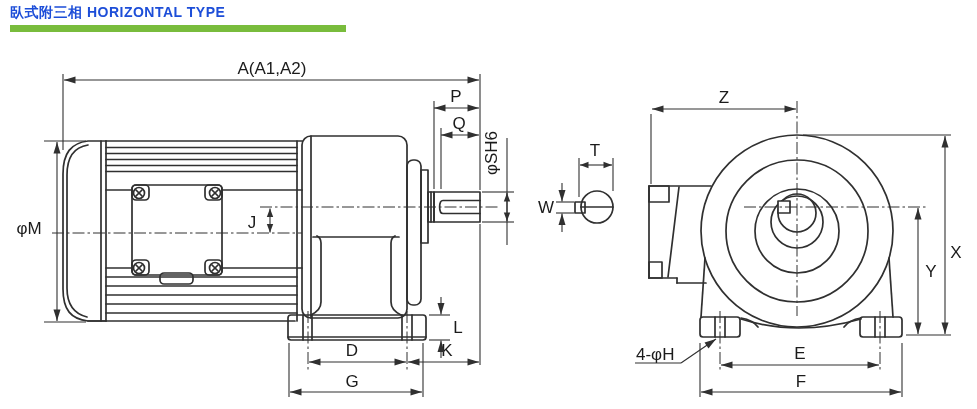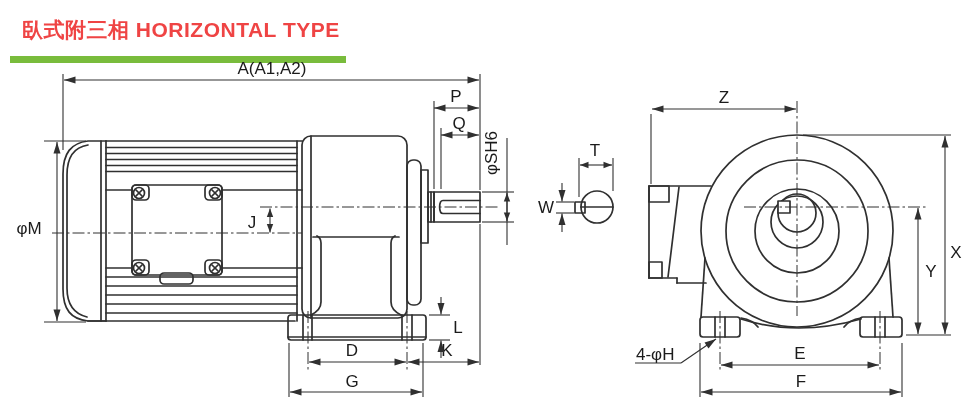--- a/index.html
+++ b/index.html
@@ -1,19 +1,19 @@
 <!DOCTYPE html>
 <html><head>
 <meta charset="utf-8">
 <style>
   html,body{margin:0;padding:0;background:#fff;}
   #page{position:relative;width:977px;height:409px;background:#fff;overflow:hidden;
         font-family:"Liberation Sans",sans-serif;}
   #titleblock{position:absolute;left:10px;top:4px;}
-  #titleblock h1{margin:12px;font-size:21px;font-weight:bold;color:#ef4444;letter-spacing:.5px;white-space:nowrap;}
+  #titleblock h1{margin:0;font-size:14px;font-weight:bold;color:#1d4ed8;letter-spacing:.5px;white-space:nowrap;}
   #underline{width:336px;height:7px;margin-top:3px;}
   svg{position:absolute;left:0;top:0;}
   .o{fill:none;stroke:#303030;stroke-width:1.7;stroke-linecap:round;stroke-linejoin:round;}
   .d{fill:none;stroke:#303030;stroke-width:1.1;}
   .c{fill:none;stroke:#303030;stroke-width:1;stroke-dasharray:12 3 2.5 3;}
   .t{font:17px "Liberation Sans",sans-serif;fill:#1b1b1b;text-anchor:middle;}
   .ts{font:17px "Liberation Sans",sans-serif;fill:#1b1b1b;text-anchor:start;}
 </style>
 </head>
 <body>

